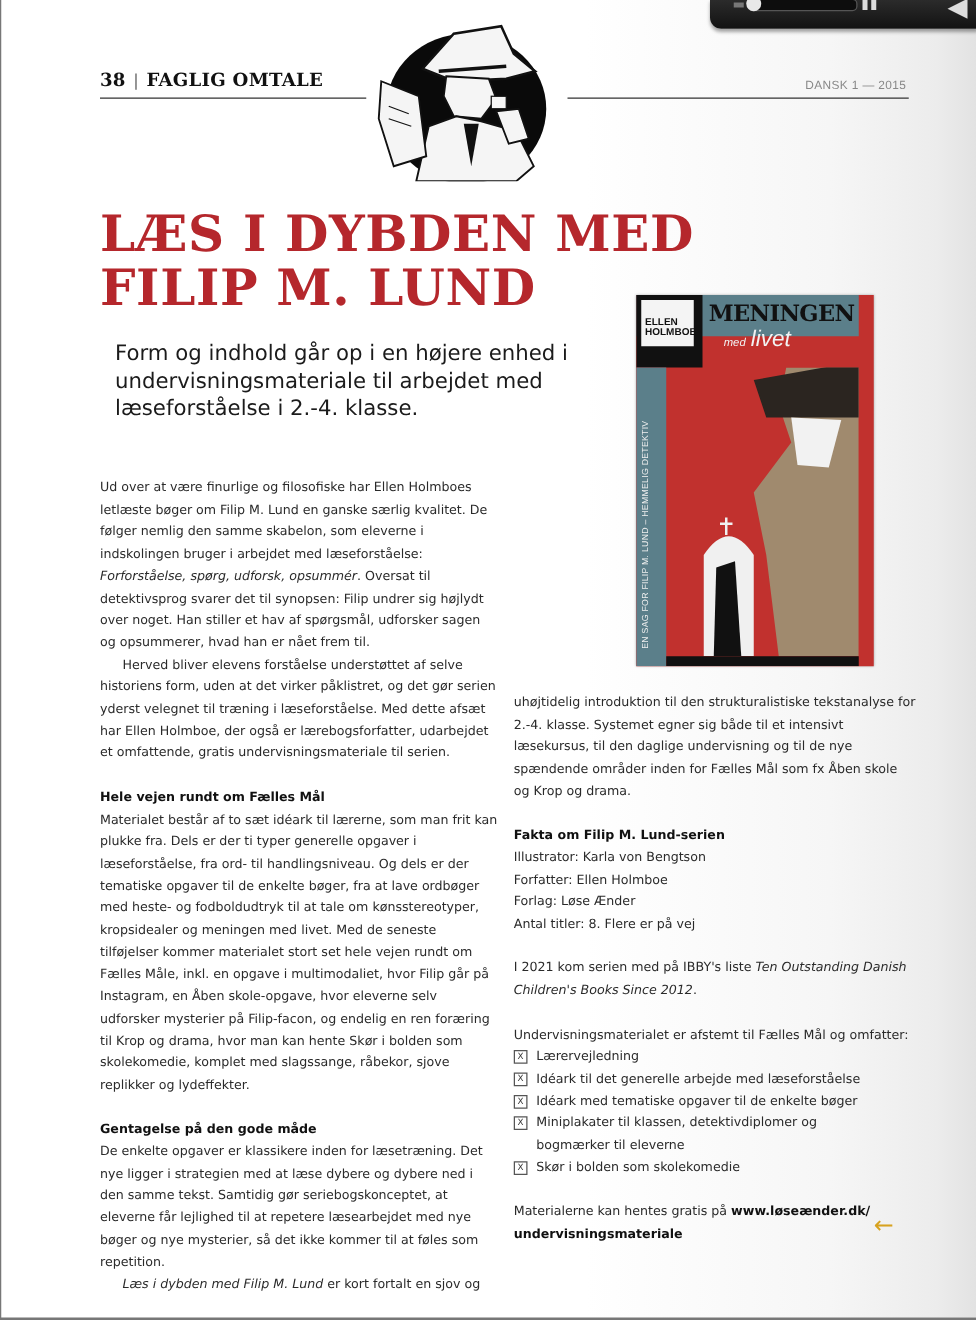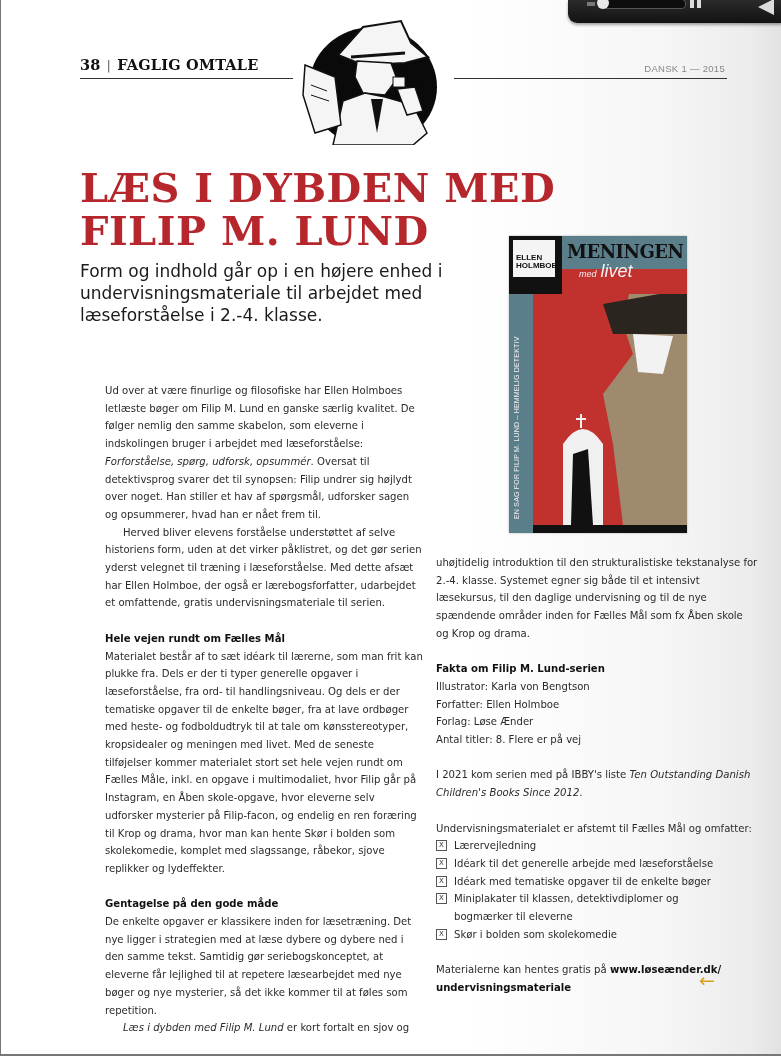--- a/index.html
+++ b/index.html
@@ -47,44 +47,44 @@
   
   .detective { position:absolute; left:292px; top:15px; width:150px; height:130px; }
 
   
   .title {
     position:absolute; left:79px; top:166px; width:520px; margin:0;
     font-family: "DejaVu Serif", serif; font-weight: bold;
     font-size: 40px; line-height: 43px; color:#b5272c; letter-spacing: 0.5px;
   }
   .subtitle {
-    position:absolute; left:79px; top:260px; width:400px; margin:0;
+    position:absolute; left:79px; top:260px; width:400px; margin:12px;
     font-family: "DejaVu Sans", sans-serif; font-size: 17px; line-height: 22px; color:#1b1b1b;
     font-weight: normal;
   }
 
   
   .cover {
     position:absolute; left:508px; top:236px; width:178px; height:297px;
-    background:#c1312e; overflow:hidden; box-shadow: 0 0 2px rgba(0,0,0,0.3);
+    background:#c1312e; overflow:hidden; box-shadow: 0 0 2px rgba(0,0,0,0.3); padding-left: 12px;
   }
   .cover .topbar { position:absolute; left:0; top:0; width:178px; height:33px; background:#5b7f8a; }
   .cover .blk { position:absolute; left:0; top:0; width:53px; height:58px; background:#111; }
   .cover .whitebox { position:absolute; left:4px; top:4px; width:42px; height:37px; background:#f4f4f4; }
   .cover .author { position:absolute; left:7px; top:18px; font-family:"Liberation Sans", sans-serif; font-size:8px; line-height:8px; color:#111; font-weight:bold; }
   .cover .spine { position:absolute; left:0; top:58px; width:24px; height:239px; background:#5b7f8a; }
   .cover .spine-text { position:absolute; left:4px; top:283px; transform: rotate(-90deg); transform-origin: left top; white-space:nowrap;
      font-family:"Liberation Sans", sans-serif; font-size:7px; color:#f0f0f0; letter-spacing:0.2px; width:230px; }
   .cover .ctitle { position:absolute; left:58px; top:5px; font-family:"DejaVu Serif", serif; font-weight:bold; font-size:18px; color:#111; letter-spacing:-0.5px; }
   .cover .ctitle2 { position:absolute; left:70px; top:25px; font-family:Liberation Sans, sans-serif; font-style:italic; font-size:18px; color:#f2f2f2; }
   .cover .ctitle2 small { font-size: 9px; margin-right:4px; }
   .cover .bottom { position:absolute; left:24px; top:289px; width:154px; height:8px; background:#111; }
 
   
-  .col { position:absolute; font-family:"DejaVu Sans", sans-serif; font-size: 10.1px; line-height: 17.7px; color:#2a2a2a;margin-left:25px; }
+  .col { position:absolute; font-family:"DejaVu Sans", sans-serif; font-size: 10.1px; line-height: 17.7px; color:#2a2a2a; }
   .col p { margin:0; }
   .col1 { left:79px; top:382px; width:318px; }
   .col2 { left:410px; top:554px; width:322px; }
   .indent { text-indent: 18px; }
   .h { font-weight: bold; color:#111; }
   .gap { height: 17.7px; }
   .checklist { margin:0; padding:0; list-style:none; }
   .checklist li { position:relative; padding-left: 18px; }
   .cb { position:absolute; left:0; top:3px; width:9px; height:9px; border:1px solid #555; font-size:7px; line-height:9px; text-align:center; color:#333; font-family:"DejaVu Sans", sans-serif; }
   .url { font-weight: bold; color:#111; }

